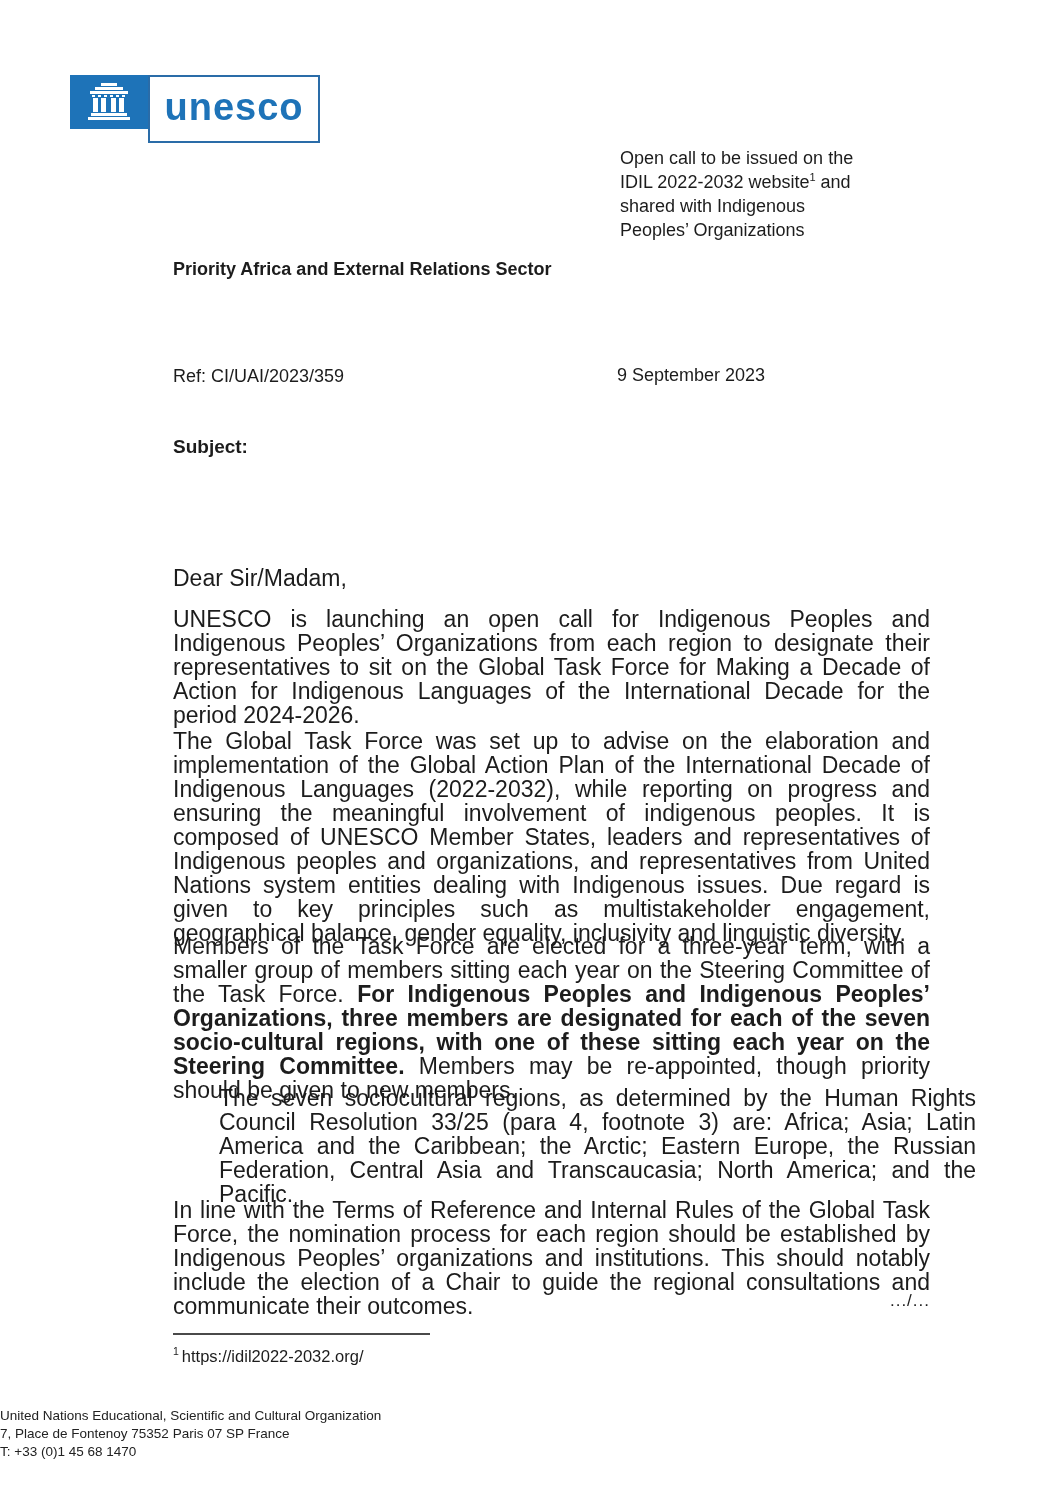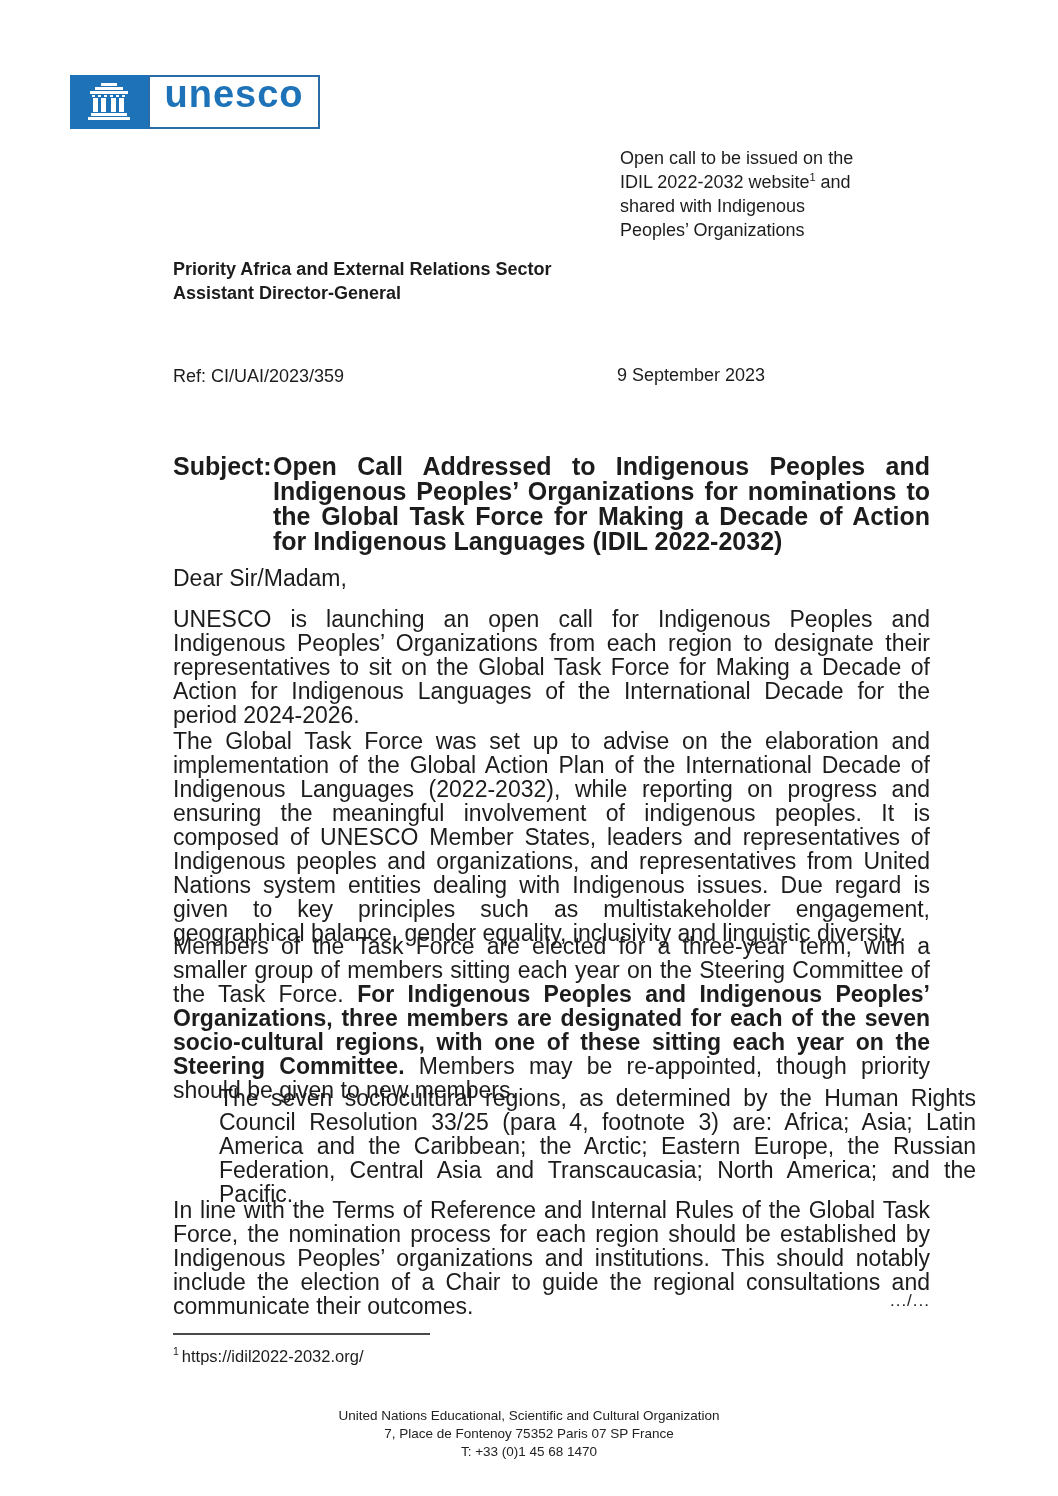--- a/index.html
+++ b/index.html
@@ -18,24 +18,24 @@
   }
 
   
   .logo { position: absolute; left: 70px; top: 75px; display: flex; }
   .logo-emblem {
     width: 78px; height: 54px;
     background: var(--brand);
     display: flex; align-items: center; justify-content: center;
   }
   .logo-wordmark-box {
-    width: 172px; height: 54px;
+    width: 172px; height: 68px;
     background: #ffffff;
     border: 2px solid #2a6ca8;
-    display: flex; align-items: flex-start; justify-content: center;
+    display: flex; align-items: center; justify-content: center;
   }
   .logo-wordmark {
     color: var(--brand);
     font-weight: bold;
     font-size: 38px;
     letter-spacing: 1px;
     line-height: 1;
     transform: translateY(-2px);
   }
 
@@ -51,21 +51,21 @@
     position: absolute; left: 173px; top: 257px;
     font-size: 18px; font-weight: bold; line-height: 24px;
   }
 
   .letter-date { position: absolute; left: 617px; top: 325px; font-size: 18px; margin-top: 40px; }
   .reference   { position: absolute; left: 173px; top: 366px; font-size: 18px; }
 
   
   .subject {
     position: absolute; left: 173px; top: 434px; width: 757px;
-    display: flex; font-weight: bold; font-size: 25px; line-height: 25px; margin-top: 20px;
+    display: flex; font-weight: bold; font-size: 19px; line-height: 25px;
   }
   .subject-label { width: 100px; flex: 0 0 100px; }
   .subject-text { flex: 1; text-align: justify; }
 
   
   .body-text { font-size: 23px; line-height: 24px; }
   .salutation { position: absolute; left: 173px; top: 566px; }
   .para { position: absolute; left: 173px; width: 757px; text-align: justify; }
   .para .b { font-weight: bold; }
   .p1 { top: 607px; }
@@ -84,21 +84,21 @@
     width: 257px; height: 2px; background: #4a4a4a;
   }
   .footnote {
     position: absolute; left: 173px; top: 1345px; font-size: 16.5px;
   }
   .footnote sup { font-size: 10.5px; margin-right: 3px; }
 
   
   .footer {
     position: absolute; left: 0; top: 1407px; width: 100%;
-    text-align: center; font-size: 13.5px; line-height: 18px; color: #222;
+    text-align: left; font-size: 13.5px; line-height: 18px; color: #222;
   }
 </style>
 </head>
 <body>
 
 <div class="page">
 
   <div class="logo">
     <div class="logo-emblem">
       <svg width="46" height="38" viewBox="0 0 46 38" aria-hidden="true">
@@ -128,29 +128,27 @@
 
   <div class="dist-note">
     <div><span>Open call to be issued on the</span></div>
     <div><span>IDIL 2022-2032 website</span><sup>1</sup><span> and</span></div>
     <div><span>shared with Indigenous</span></div>
     <div><span>Peoples’ Organizations</span></div>
   </div>
 
   <div class="sender">
     <div>Priority Africa and External Relations Sector</div>
-    <div>Assistant Director-General</div>
   </div>
 
   <div class="letter-date">9 September 2023</div>
   <div class="reference">Ref: CI/UAI/2023/359</div>
 
   <div class="subject">
     <div class="subject-label">Subject:</div>
-    <div class="subject-text">Open Call Addressed to Indigenous Peoples and Indigenous Peoples’ Organizations for nominations to the Global Task Force for Making a Decade of Action for Indigenous Languages (IDIL 2022-2032)</div>
   </div>
 
   <div class="salutation body-text">Dear Sir/Madam,</div>
 
   <p class="para body-text p1"><span>UNESCO is launching an open call for Indigenous Peoples and Indigenous Peoples’ Organizations from each region to designate their representatives to sit on the Global Task Force for Making a Decade of Action for Indigenous Languages of the International Decade for the period 2024-2026.</span></p>
   <p class="para body-text p2"><span>The Global Task Force was set up to advise on the elaboration and implementation of the Global Action Plan of the International Decade of Indigenous Languages (2022-2032), while reporting on progress and ensuring the meaningful involvement of indigenous peoples. It is composed of UNESCO Member States, leaders and representatives of Indigenous peoples and organizations, and representatives from United Nations system entities dealing with Indigenous issues. Due regard is given to key principles such as multistakeholder engagement, geographical balance, gender equality, inclusivity and linguistic diversity.</span></p>
   <p class="para body-text p3"><span>Members of the Task Force are elected for a three-year term, with a smaller group of members sitting each year on the Steering Committee of the Task Force. </span><span class="b">For Indigenous Peoples and Indigenous Peoples’ Organizations, three members are designated for each of the seven socio-cultural regions, with one of these sitting each year on the Steering Committee.</span><span> Members may be re-appointed, though priority should be given to new members.</span></p>
   <p class="para body-text p4"><span>The seven sociocultural regions, as determined by the Human Rights Council Resolution 33/25 (para 4, footnote 3) are: Africa; Asia; Latin America and the Caribbean; the Arctic; Eastern Europe, the Russian Federation, Central Asia and Transcaucasia; North America; and the Pacific.</span></p>
   <p class="para body-text p5"><span>In line with the Terms of Reference and Internal Rules of the Global Task Force, the nomination process for each region should be established by Indigenous Peoples’ organizations and institutions. This should notably include the election of a Chair to guide the regional consultations and communicate their outcomes.</span></p>
 

